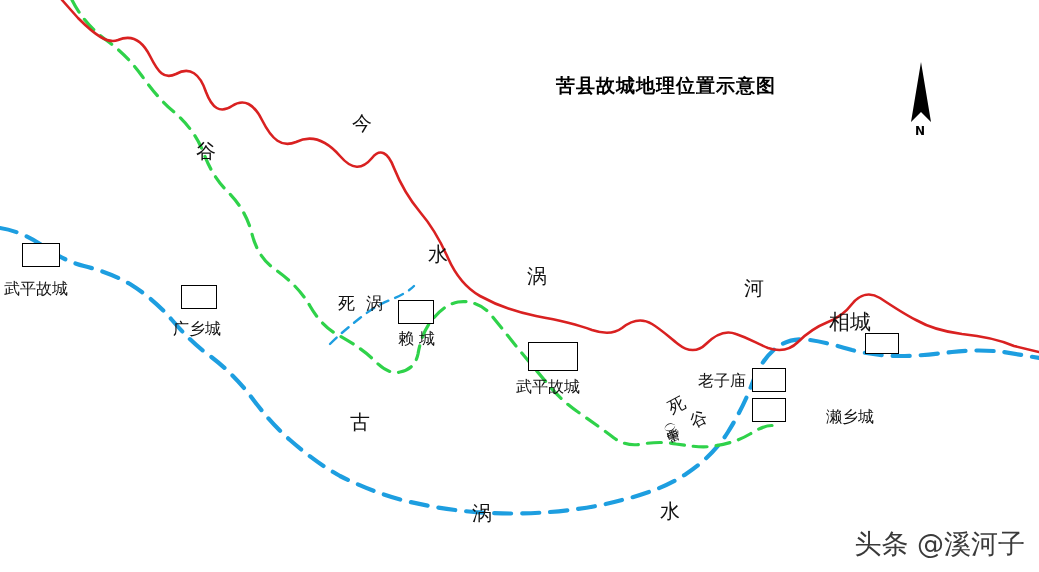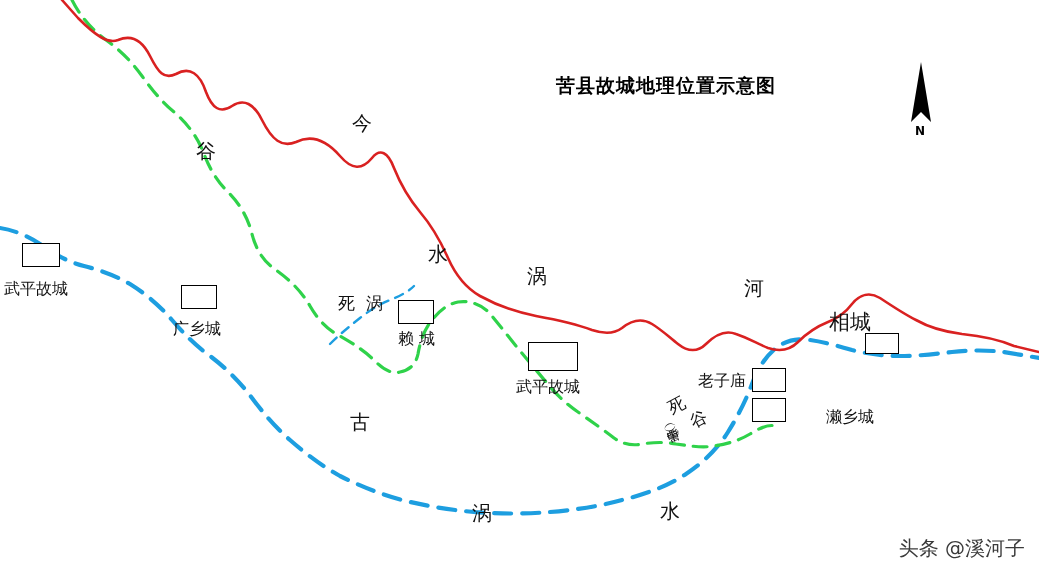--- a/index.html
+++ b/index.html
@@ -27,21 +27,21 @@
     color:#000;
   }
   .river-char { font-size:20px; font-weight:500; }
   .river-char-sm { font-size:17px; font-weight:500; }
   .city-label { font-size:16px; font-weight:400; }
   .city-label-sm { font-size:21px; font-weight:500; }
   .vertical-label { writing-mode:vertical-rl; text-orientation:upright; }
   .watermark {
     position:absolute;
     right:14px; bottom:10px;
-    font-size:20px;
+    font-size:27px;
     color:#3a3a3a;
     font-weight:500;
   }
   .compass-n {
     position:absolute;
     font-size:12px;
     color:#000;
     font-weight:600;
   }
   .box-sym {

